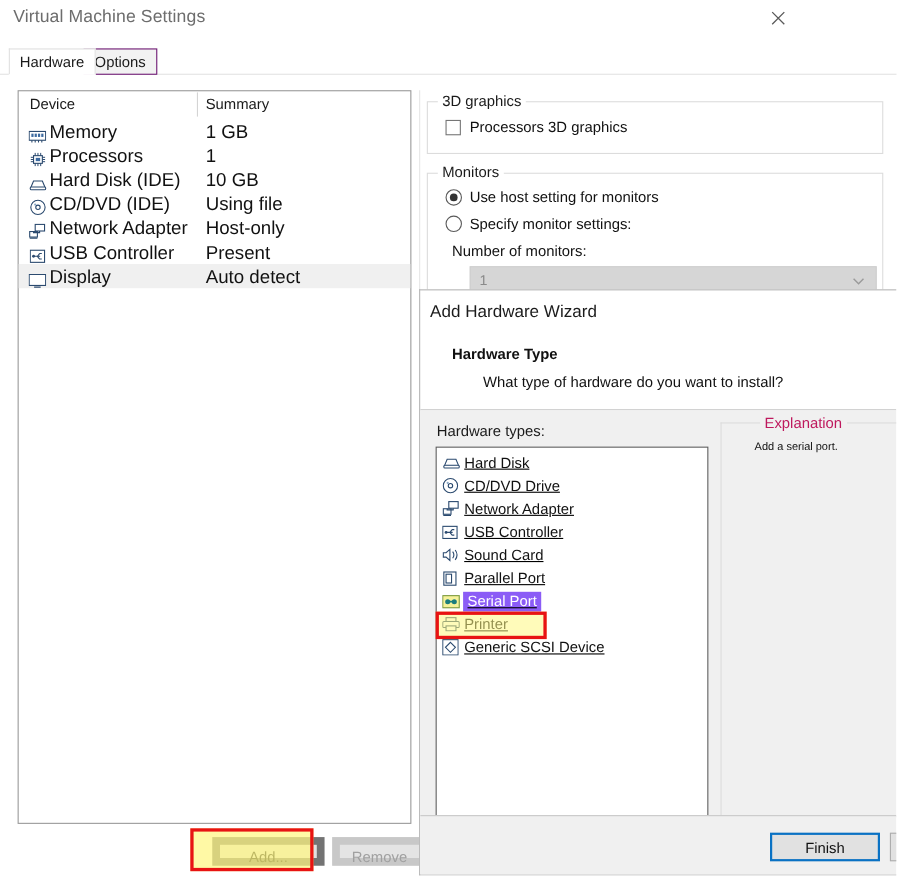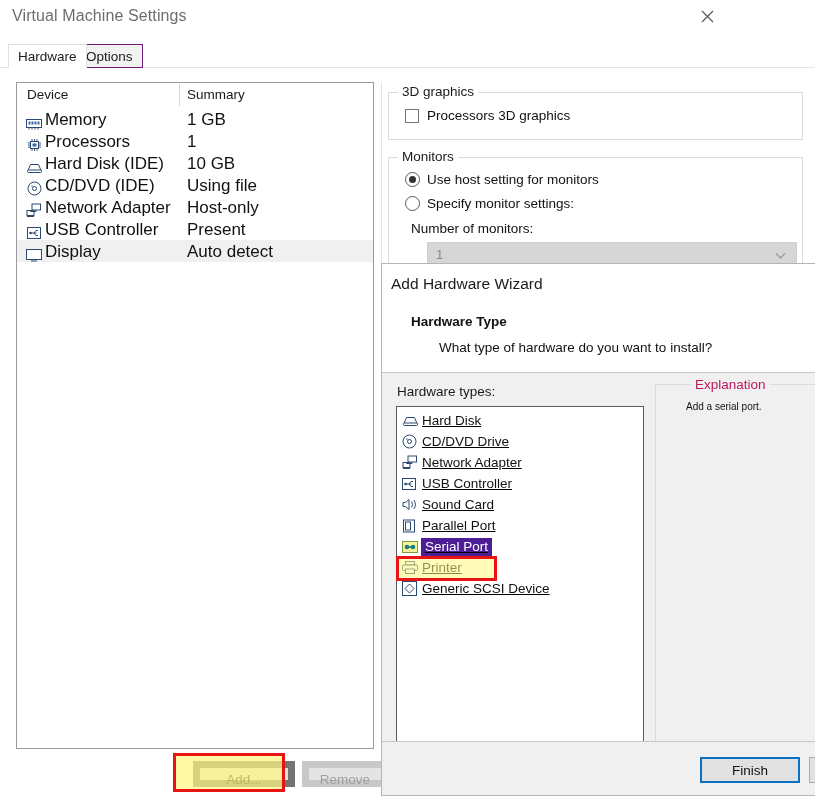--- a/index.html
+++ b/index.html
@@ -201,21 +201,21 @@
     box-sizing: border-box; overflow: hidden; text-decoration: underline;
   }
   .hw-item {
     position: relative; height: 21px;
     display:flex; align-items:center;
     font-size: 13.5px; color: #111;
     padding-left: 5px;
   }
   .hw-item .ico { width: 20px; flex:none; display:flex; align-items:center; }
   .hw-item.selected .nm {
-    background: #4c1d95; color:#ffffff;
+    background: #8b5cf6; color:#ffffff;
     padding: 1px 4px 2px 4px; margin-left:-1px;
   }
 
   .expl-box {
     position:absolute; left: 273px; top: 11px;
     width: 300px; height: 359px;
     border: 1px solid #dcdcdc; border-right: none;
     box-sizing: border-box;
   }
   .expl-title {

